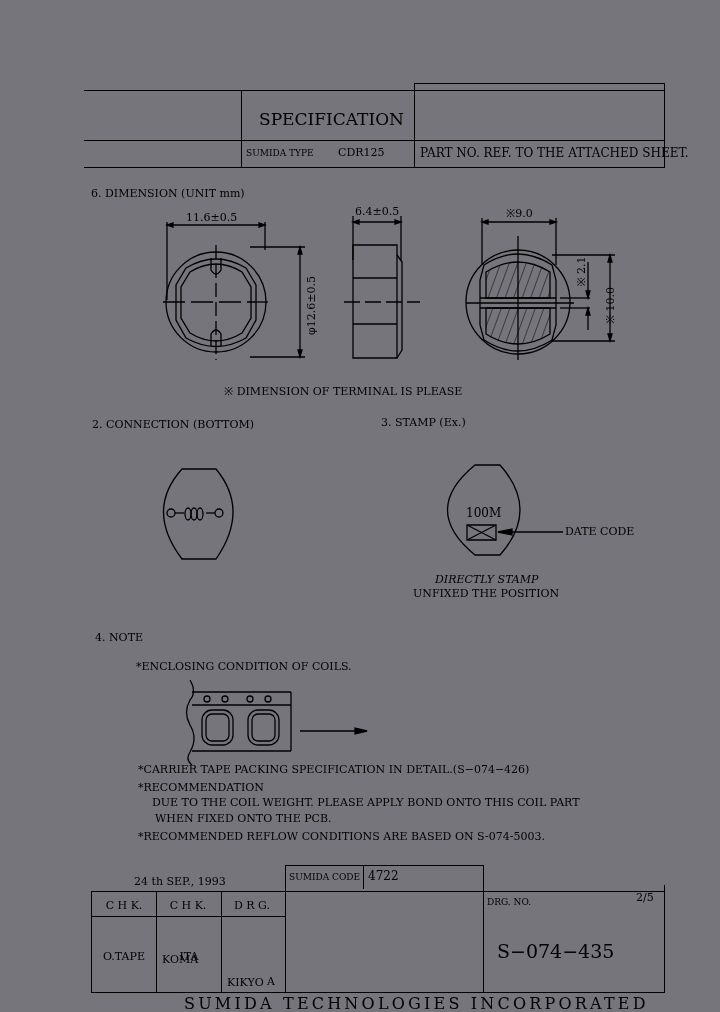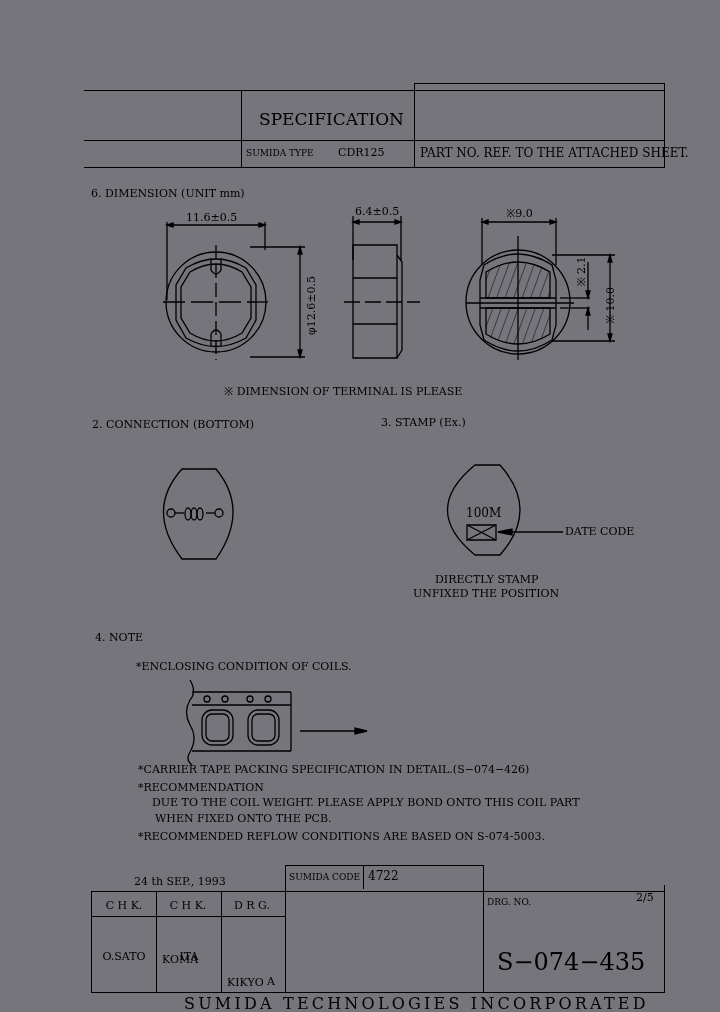--- a/index.html
+++ b/index.html
@@ -135,21 +135,21 @@
     <path d="M475,465 L500,465 Q540,510 500,555 L475,555 Q420,510 475,465 Z"></path>
     <rect x="467" y="525" width="29" height="15"></rect>
     <line x1="467" y1="525" x2="496" y2="540"></line>
     <line x1="467" y1="540" x2="496" y2="525"></line>
     <line x1="498" y1="532" x2="563" y2="532"></line>
     <polygon points="498,532 512,529 512,535" fill="#000"></polygon>
   </g>
 </svg>
 <div class="t s10" style="left:466px;top:507px;">100M</div>
 <div class="t s11" style="left:565px;top:526px;text-align:center;">DATE CODE</div>
-<div class="t s11" style="left:435px;top:574px;">DIRECTLY STAMP</div>
+<div class="t s11" style="left:435px;top:574px;font-style:italic;">DIRECTLY STAMP</div>
 <div class="t s11" style="left:413px;top:588px;">UNFIXED THE POSITION</div>
 
 <div class="t s11" style="left:95px;top:632px;">4. NOTE</div>
 <div class="t s11" style="left:136px;top:661px;">*ENCLOSING CONDITION OF COILS.</div>
 <svg width="720" height="1012" style="left:0;top:0;">
   <g fill="none" stroke="#000" stroke-width="1.3">
     <path d="M190,680 Q197,692 190,700 Q183,712 190,725 Q198,738 190,752 Q185,760 192,765"></path>
     <line x1="192" y1="692" x2="291" y2="692"></line>
     <line x1="192" y1="705" x2="291" y2="705"></line>
     <line x1="192" y1="751" x2="291" y2="751"></line>
@@ -187,24 +187,24 @@
   <div class="hline" style="left:91px;top:992px;width:574px;"></div>
   <div class="vline" style="left:91px;top:891px;height:101px;"></div>
   <div class="vline" style="left:156px;top:891px;height:101px;"></div>
   <div class="vline" style="left:221px;top:891px;height:101px;"></div>
   <div class="vline" style="left:664px;top:885px;height:107px;"></div>
 
   <div class="t s11" style="left:100px;top:900px;width:48px;text-align:center;">C H K.</div>
   <div class="t s11" style="left:164px;top:900px;width:48px;text-align:center;">C H K.</div>
   <div class="t s11" style="left:228px;top:900px;width:48px;text-align:center;">D R G.</div>
 
-  <div class="t s11" style="left:97px;top:951px;width:54px;text-align:center;">O.SATO</div>
+  <div class="t s11" style="left:97px;top:951px;width:54px;text-align:center;">O.TAPE</div>
   <div class="t s11" style="left:162px;top:954px;width:54px;text-align:left;">KOMA</div>
   <div class="t s11" style="left:162px;top:951px;width:54px;text-align:center;">ITA</div>
   <div class="t s11" style="left:227px;top:951px;width:54px;text-align:left;margin-top:26px;">KIKYO</div>
   <div class="t s11" style="left:267px;top:976px;">A</div>
 
   <div class="t s9" style="left:487px;top:898px;">DRG. NO.</div>
   <div class="t s11" style="left:636px;top:892px;">2/5</div>
-  <div class="t" style="left:497px;top:942px;font-size:24px;margin-top:8px;">S−074−435</div>
+  <div class="t" style="left:497px;top:942px;font-size:19px;">S−074−435</div>
 
   <div class="t" style="left:184px;top:996px;font-size:16px;letter-spacing:3.2px;">SUMIDA  TECHNOLOGIES  INCORPORATED</div>
 </div>
 
 </body></html>

